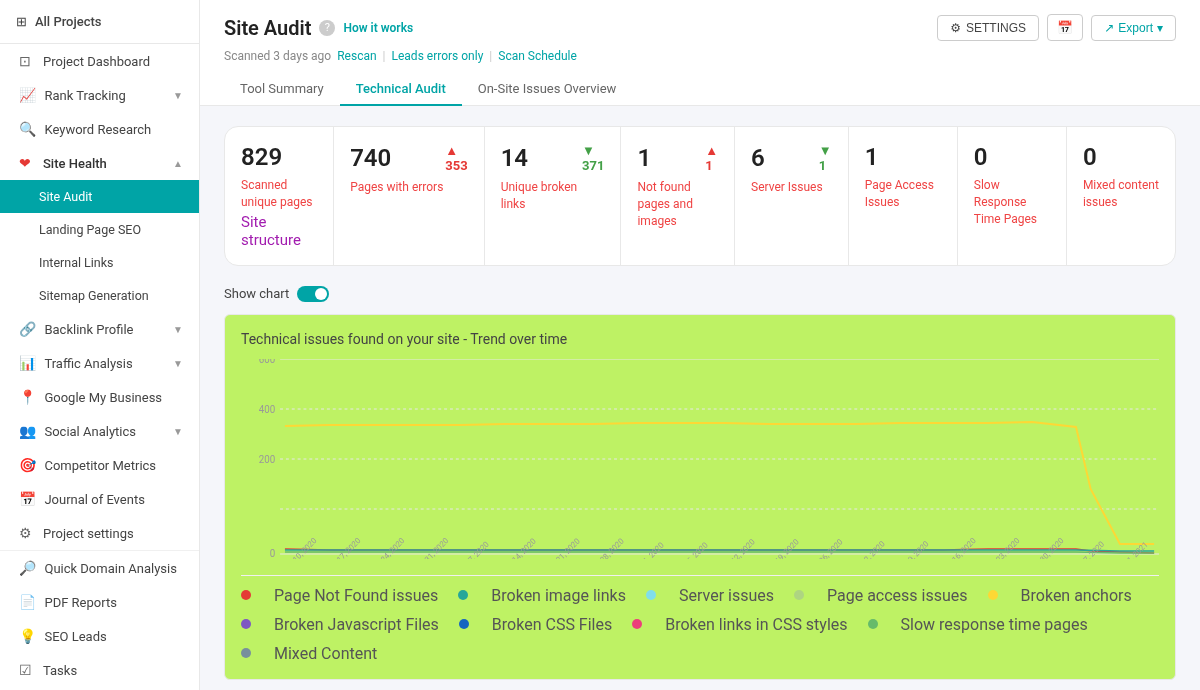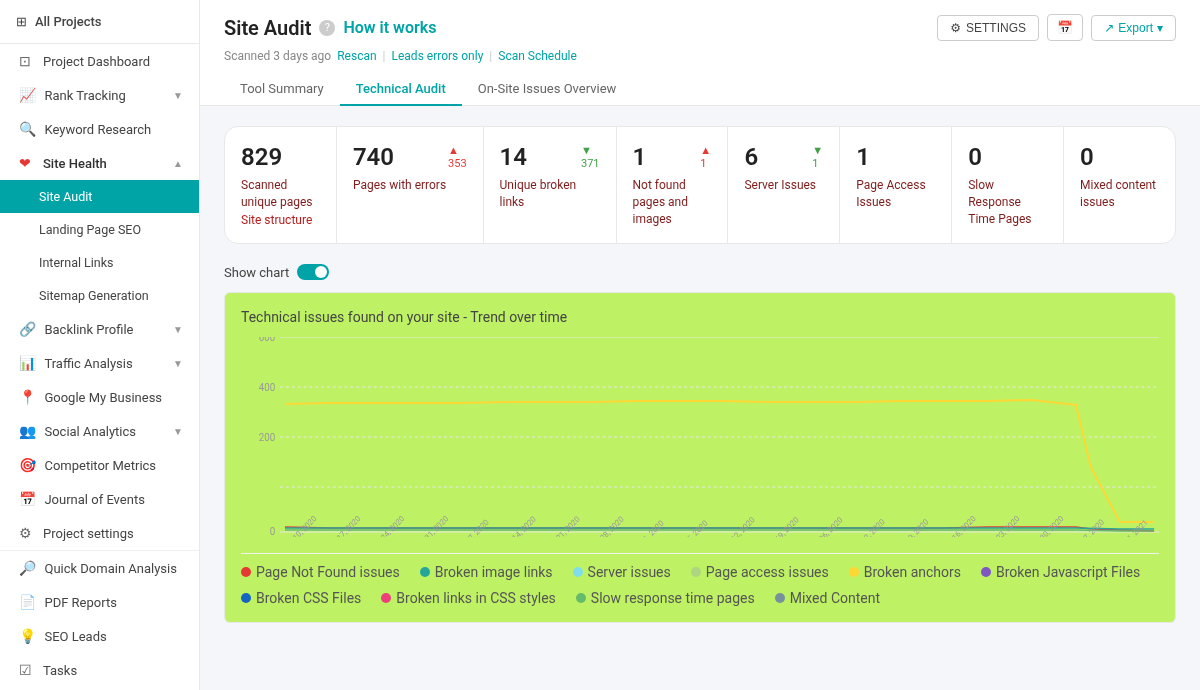--- a/index.html
+++ b/index.html
@@ -61,21 +61,21 @@
       margin-bottom: 8px;
     }
     .main-title {
       font-size: 20px;
       font-weight: 600;
       color: #222;
       display: flex;
       align-items: center;
       gap: 8px;
     }
-    .how-it-works { font-size: 16px; color: #00a4a6; cursor: pointer; text-decoration: none; }
+    .how-it-works { font-size: 12px; color: #00a4a6; cursor: pointer; text-decoration: none; }
     .header-actions { display: flex; align-items: center; gap: 8px; }
     .btn-settings {
       border: 1px solid #ccc;
       background: #fff;
       padding: 5px 12px;
       border-radius: 4px;
       cursor: pointer;
       font-size: 12px;
       display: flex;
       align-items: center;
@@ -149,31 +149,31 @@
     .stat-number {
       font-size: 24px;
       font-weight: 600;
       color: #222;
       display: flex;
       align-items: center;
       gap: 6px;
       margin-bottom: 6px;
     }
     .stat-badge {
-      font-size: 11px;
-      font-weight: 400;
+      font-size: 13px;
+      font-weight: 700;
       display: flex;
       align-items: center;
       gap: 2px;
       margin-left: 48px;
     }
     .badge-red { color: #e53935; }
     .badge-green { color: #43a047; }
-    .stat-label { font-size: 12px; color: #7f1d1d; line-height: 1.4; }
-    .stat-link { font-size: 12px; color: #b91c1c; cursor: pointer; text-decoration: none; display: block; margin-top: 2px; }
+    .stat-label { font-size: 12px; color: #ef4444; line-height: 1.4; }
+    .stat-link { font-size: 15px; color: #a21caf; cursor: pointer; text-decoration: none; display: block; margin-top: 2px; }
 
     
     .show-chart-row {
       display: flex;
       align-items: center;
       gap: 8px;
       margin-bottom: 12px;
       font-size: 13px;
       color: #444;
     }
@@ -216,22 +216,22 @@
       display: flex;
       flex-wrap: wrap;
       gap: 10px 20px;
       margin-top: 16px;
       padding-top: 10px;
       border-top: 1px solid #f0f0f0;
     }
     .legend-item {
       display: flex;
       align-items: center;
-      gap: 5px;
-      font-size: 14px;
+      gap: 23px;
+      font-size: 16px;
       color: #555;
     }
     .legend-dot {
       width: 10px;
       height: 10px;
       border-radius: 50%;
       flex-shrink: 0;
     }
   </style>
 </head>

